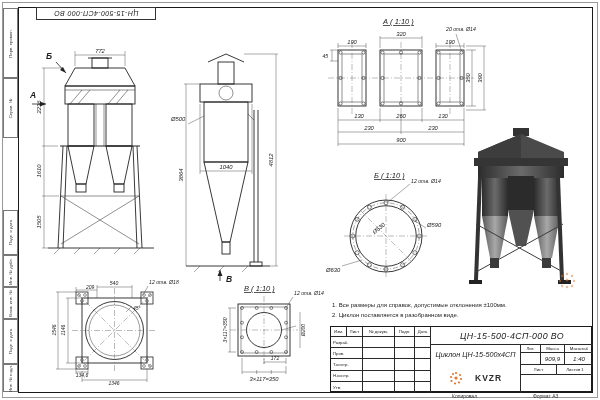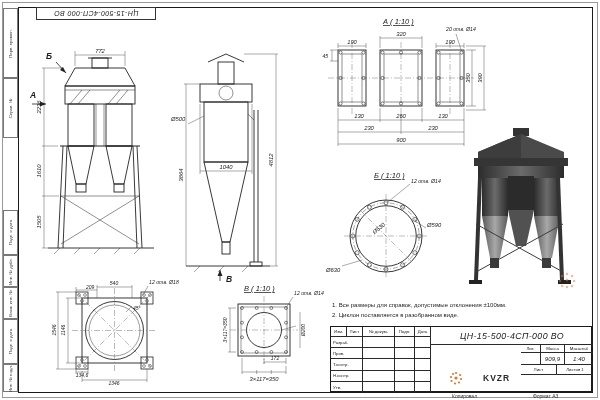--- a/index.html
+++ b/index.html
@@ -23,21 +23,21 @@
   
   .notes{position:absolute;left:332px;top:301px;width:250px;color:#1d1d1d;}
   .notes p{margin:0 0 2px 0;font-size:6px;line-height:1.35;}
   
   .titleblock{position:absolute;left:330px;top:326px;width:262px;height:66px;border:1.3px solid #1b1b1b;box-sizing:border-box;background:#fff;}
   .cell{position:absolute;box-sizing:border-box;border-right:1px solid #2a2a2a;border-bottom:1px solid #2a2a2a;display:flex;align-items:center;justify-content:center;font-size:4.3px;color:#222;overflow:hidden;}
   .cell.lbl{justify-content:flex-start;padding-left:2px;}
   .desig{font-size:8.8px;font-style:italic;letter-spacing:.4px;}
   .pname{font-size:7.2px;font-style:italic;flex-direction:column;justify-content:flex-start;padding-top:5px;}
   .val{font-size:6.2px;font-style:italic;}
-  .logo{position:absolute;left:118px;top:44px;display:flex;align-items:center;gap:20px;}
+  .logo{position:absolute;left:118px;top:44px;display:flex;align-items:center;gap:12px;}
   .logo .kv{font-size:8.5px;font-weight:bold;color:#2b2b2b;letter-spacing:1px;}
   .below-frame{position:absolute;font-size:5px;color:#333;}
 </style>
 </head>
 <body>
 
 <div class="sheet">
 
   <div class="outer-border"></div>
   <div class="main-frame"></div>
@@ -494,20 +494,23 @@
         <span>Утв.</span>
       </div>
     <div class="cell" style="left:32px;top:54.8px;width:32px;height:11.2px;border-bottom:none"></div>
     <div class="cell" style="left:64px;top:54.8px;width:20px;height:11.2px;border-bottom:none"></div>
     <div class="cell" style="left:84px;top:54.8px;width:16px;height:11.2px;border-bottom:none"></div>
 
     <div class="cell desig" style="left:100px;top:0;width:162px;height:18px;border-right:none">
         <span>ЦН-15-500-4СП-000 ВО</span>
       </div>
 
+    <div class="cell pname" style="left:100px;top:18px;width:90px;height:48px;border-bottom:none">
+        <span>Циклон ЦН-15-500х4СП</span>
+      </div>
     <div class="logo">
       <svg width="14" height="14" viewBox="0 0 14 14">
         <g fill="#e0762f">
           <circle cx="7" cy="2" r="1.1"></circle>
             <circle cx="11" cy="4" r="1.1"></circle>
             <circle cx="12" cy="8" r="1.1"></circle>
           <circle cx="10" cy="11.5" r="1.1"></circle>
             <circle cx="6" cy="12.5" r="1.1"></circle>
             <circle cx="2.5" cy="10" r="1.1"></circle>
           <circle cx="2" cy="6" r="1.1"></circle>

